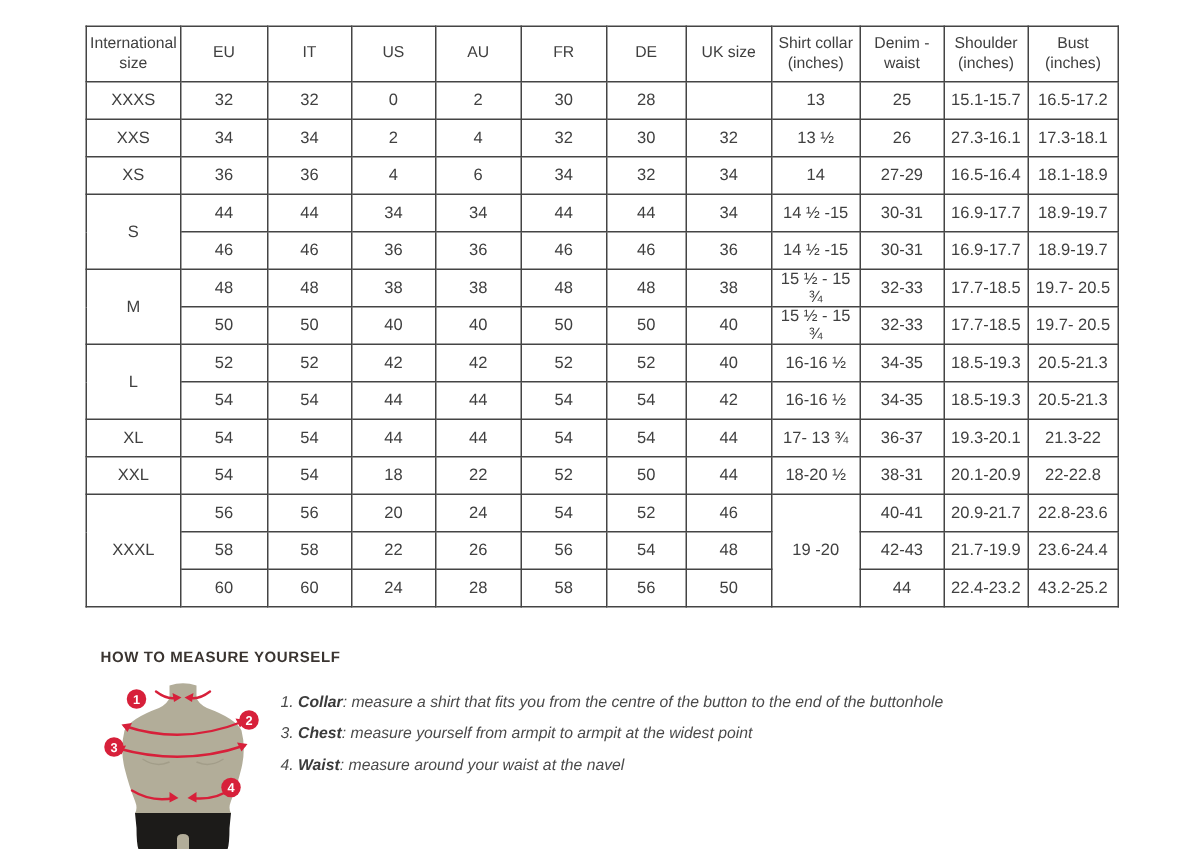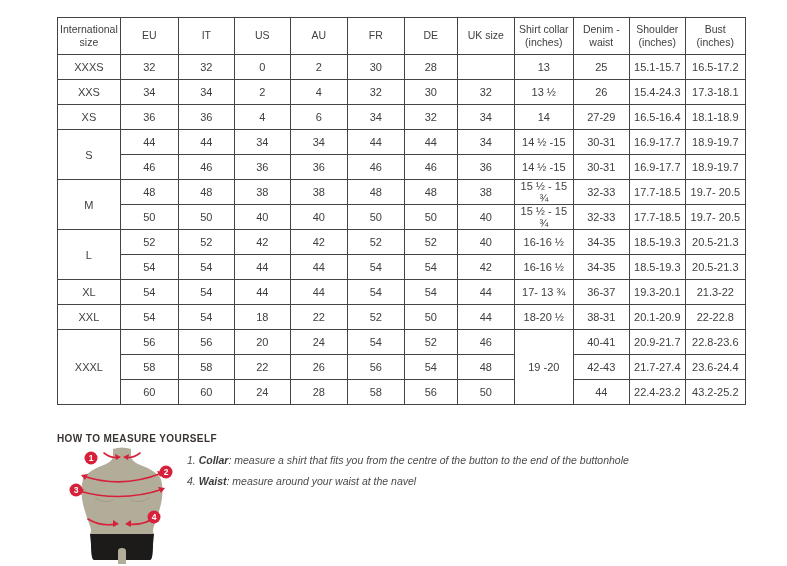--- a/index.html
+++ b/index.html
@@ -14,21 +14,21 @@
     vertical-align:middle;
     padding:0 2px;
     font-weight:400;
     overflow:hidden;
   }
   table.size-table th { height:36px; font-size:10.5px; line-height:1.25; }
   table.size-table td { height:24px; font-size:11px; }
 
   
   .measure { margin:28px 0 0 57px; }
-  .measure-heading { font-size:10px; font-weight:bold; letter-spacing:.4px; color:#3a3430; margin:0; }
+  .measure-heading { font-size:10px; font-weight:bold; letter-spacing:.4px; color:#3a3430; margin:10px; }
   .measure-row { display:flex; align-items:flex-start; margin-top:2px; }
   .figure-wrap { width:130px; height:122px; flex:none; }
   .measure-list { list-style:none; margin:0; padding:4px 0 0 0; }
   .measure-list li { font-size:10.5px; color:#4a4a4a; line-height:21px; white-space:nowrap;font-style:italic; }
   .measure-list li b { color:#3b3b3b; }
 </style>
 </head>
 <body>
 
 <div class="page">
@@ -83,21 +83,21 @@
           <td>XXS</td>
           <td>34</td>
           <td>34</td>
           <td>2</td>
           <td>4</td>
           <td>32</td>
           <td>30</td>
           <td>32</td>
           <td>13 ½</td>
           <td>26</td>
-          <td>15.4-24.3</td>
+          <td>27.3-16.1</td>
           <td>17.3-18.1</td>
         </tr>
         <tr>
           <td>XS</td>
           <td>36</td>
           <td>36</td>
           <td>4</td>
           <td>6</td>
           <td>34</td>
           <td>32</td>
@@ -232,21 +232,21 @@
         </tr>
         <tr>
           <td>58</td>
           <td>58</td>
           <td>22</td>
           <td>26</td>
           <td>56</td>
           <td>54</td>
           <td>48</td>
           <td>42-43</td>
-          <td>21.7-27.4</td>
+          <td>21.7-19.9</td>
           <td>23.6-24.4</td>
         </tr>
         <tr>
           <td>60</td>
           <td>60</td>
           <td>24</td>
           <td>28</td>
           <td>58</td>
           <td>56</td>
           <td>50</td>
@@ -301,18 +301,19 @@
             <circle cx="19" cy="44" r="6.5" fill="#d7203a"></circle>
             <text x="19" y="47" text-anchor="middle" font-size="8.5" font-weight="bold" fill="#ffffff">3</text>
             <circle cx="97" cy="71" r="6.5" fill="#d7203a"></circle>
             <text x="97" y="74" text-anchor="middle" font-size="8.5" font-weight="bold" fill="#ffffff">4</text>
           </g>
         </svg>
       </div>
 
       <ul class="measure-list">
         <li><span>1.</span> <b>Collar</b><span>: measure a shirt that fits you from the centre of the button to the end of the buttonhole</span></li>
+        <li><span>3.</span> <b>Chest</b><span>: measure yourself from armpit to armpit at the widest point</span></li>
         <li><span>4.</span> <b>Waist</b><span>: measure around your waist at the navel</span></li>
       </ul>
 
     </div>
   </div>
 </div>
 
 </body></html>

